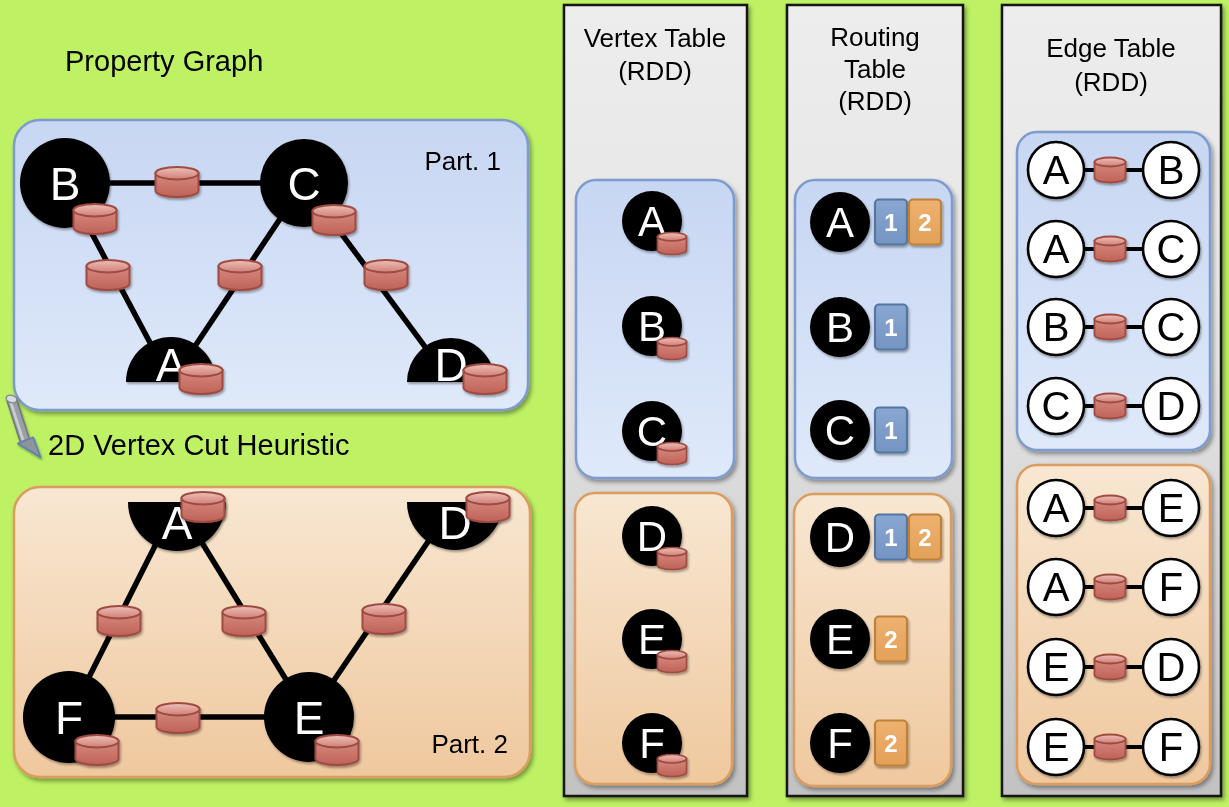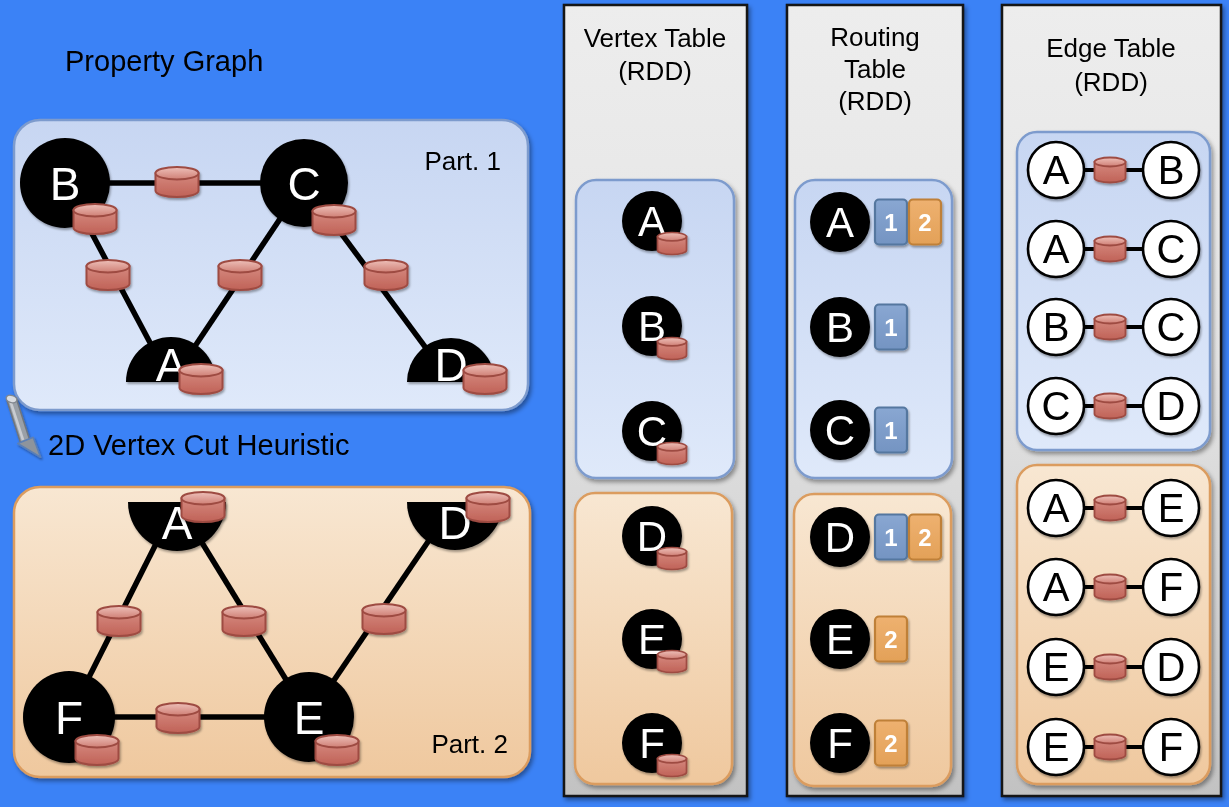--- a/index.html
+++ b/index.html
@@ -1,17 +1,17 @@
 <!DOCTYPE html>
 <html><head>
 <meta charset="utf-8">
 <style>
   html,body { margin:0; padding:0; background:#ffffff; }
   .canvas {
-    position:relative; width:1229px; height:807px; background:#3b82f6;
+    position:relative; width:1229px; height:807px; background:#bef264;
     font-family:"Liberation Sans","DejaVu Sans",sans-serif;
     overflow:hidden;
   }
   svg text { font-family:"Liberation Sans","DejaVu Sans",sans-serif; }
 </style>
 </head>
 <body>
 
 <div class="canvas">
   <svg id="fig" width="1229" height="807" viewBox="0 0 1229 807">

